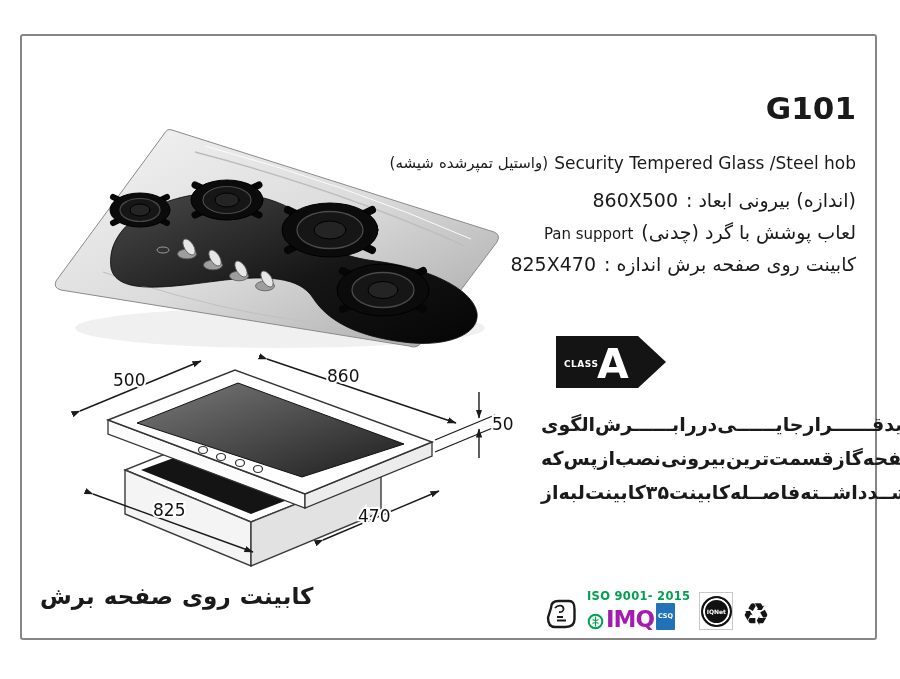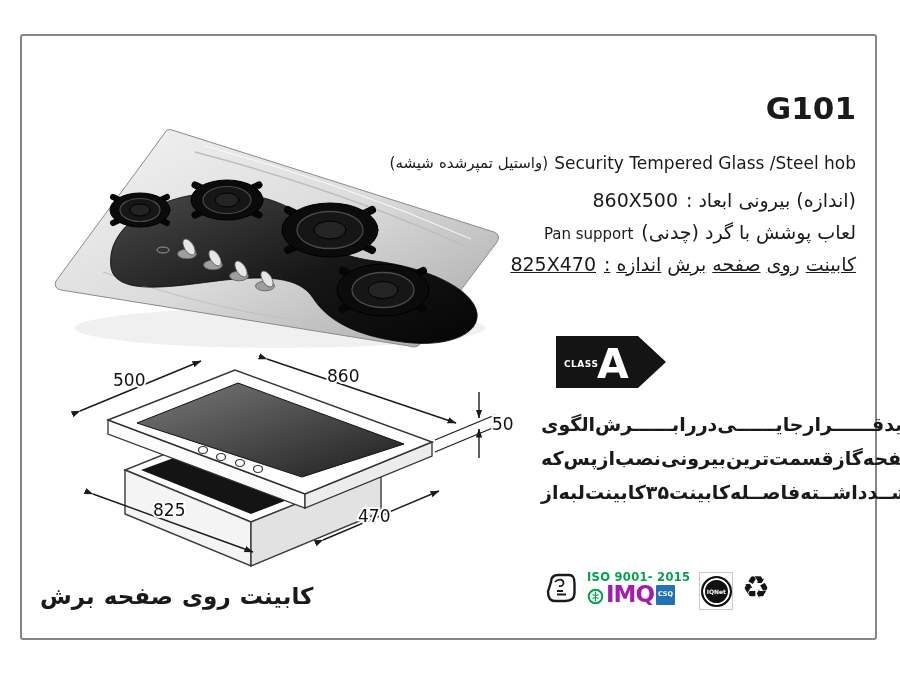--- a/index.html
+++ b/index.html
@@ -19,38 +19,38 @@
        align-items:center;gap:6px;}
   .subtitle-fa{gap:5px;font-size:15px;}
   .subtitle-en{font-size:17px;}
   
   .spec-row{position:absolute;right:44px;display:flex;direction:ltr;
        align-items:baseline;gap:8px;font-size:19px;}
   .spec-row .fa{gap:6px;}
   .spec1{top:189px;justify-content:space-between;}
   .spec2{top:221px;}
   .spec2 .latin{font-size:15px;}
-  .spec3{top:253px;text-decoration:underline;}
+  .spec3{top:253px;}
   
   .badge{position:absolute;left:556px;top:336px;width:110px;height:56px;}
   
   .note{position:absolute;right:44px;top:407px;width:315px;font-weight:bold;font-size:19px;}
   .note .words{justify-content:space-between;height:34px;align-items:center;}
   
   .drawing{position:absolute;left:55px;top:348px;}
   .caption{position:absolute;left:40px;top:583px;font-weight:bold;font-size:23px;gap:9px;}
   
   .photo{position:absolute;left:45px;top:100px;}
   
-  .certs{position:absolute;left:544px;top:572px;display:flex;align-items:flex-start;gap:9px;height:46px;}
+  .certs{position:absolute;left:544px;top:584px;display:flex;align-items:flex-end;gap:9px;height:46px;}
   .iso-block{display:flex;flex-direction:column;line-height:1;}
   .iso-line{font-size:11.5px;font-weight:bold;letter-spacing:.3px;}
   .imq-row{display:flex;align-items:flex-end;gap:2px;margin-top:1px;}
   .imq{font-size:23px;font-weight:bold;letter-spacing:-1px;line-height:.85;}
-  .csq{width:19px;height:20px;color:#fff;font-size:6.5px;font-weight:bold;
+  .csq{width:19px;height:27px;color:#fff;font-size:6.5px;font-weight:bold;
        display:flex;align-items:center;justify-content:center;border-radius:1px;}
   .iqnet-box{width:32px;height:36px;border:1px solid #c8c8c8;display:flex;
        align-items:center;justify-content:center;background:#fff;}
   .iqnet-circle{width:27px;height:27px;border-radius:50%;background:#111;color:#fff;
        font-size:6px;font-weight:bold;display:flex;align-items:center;justify-content:center;
        border:2px solid #111;box-shadow:inset 0 0 0 2px #fff;}
   .recycle{font-size:31px;color:#141414;line-height:1;}
   svg text{font-family:"DejaVu Sans",sans-serif;}
   .dimlbl{font-size:17px;fill:#111;paint-order:stroke;stroke:#fff;stroke-width:4px;}
 </style>

